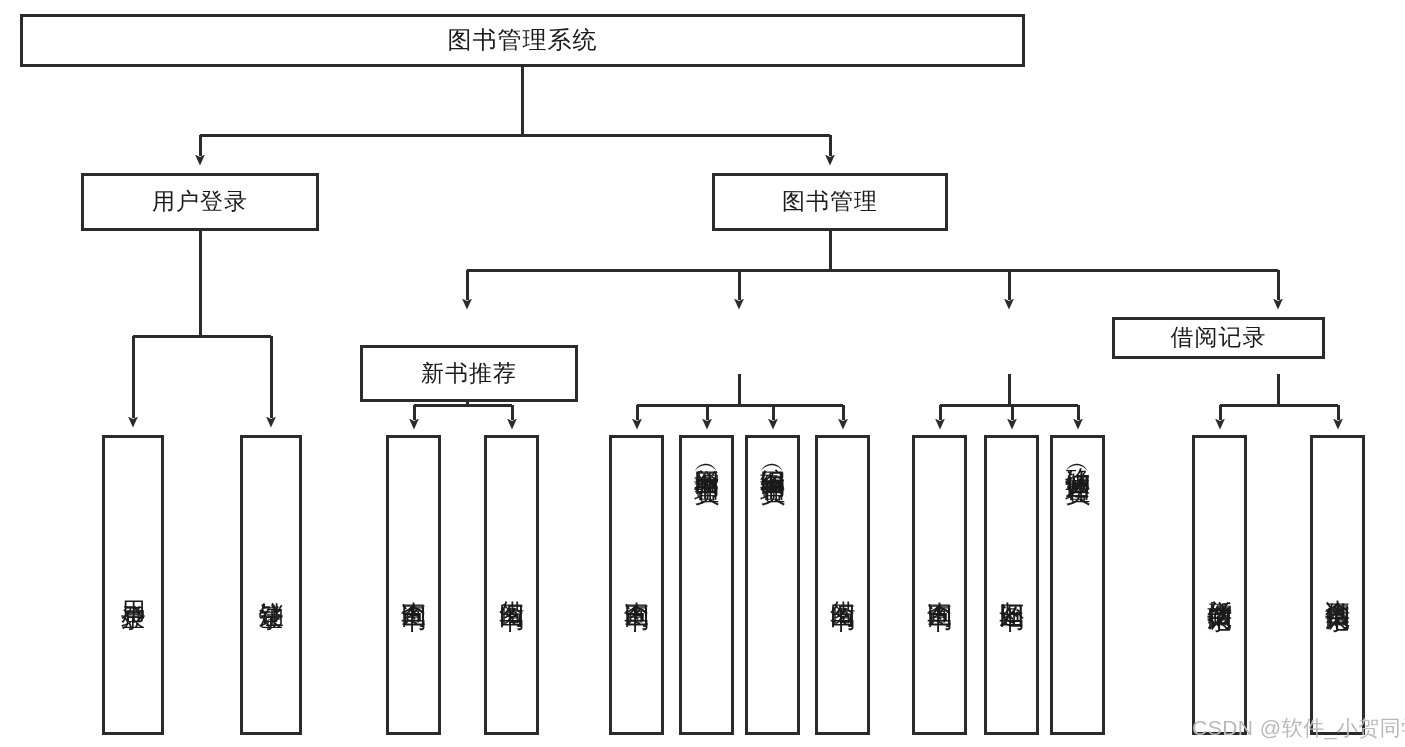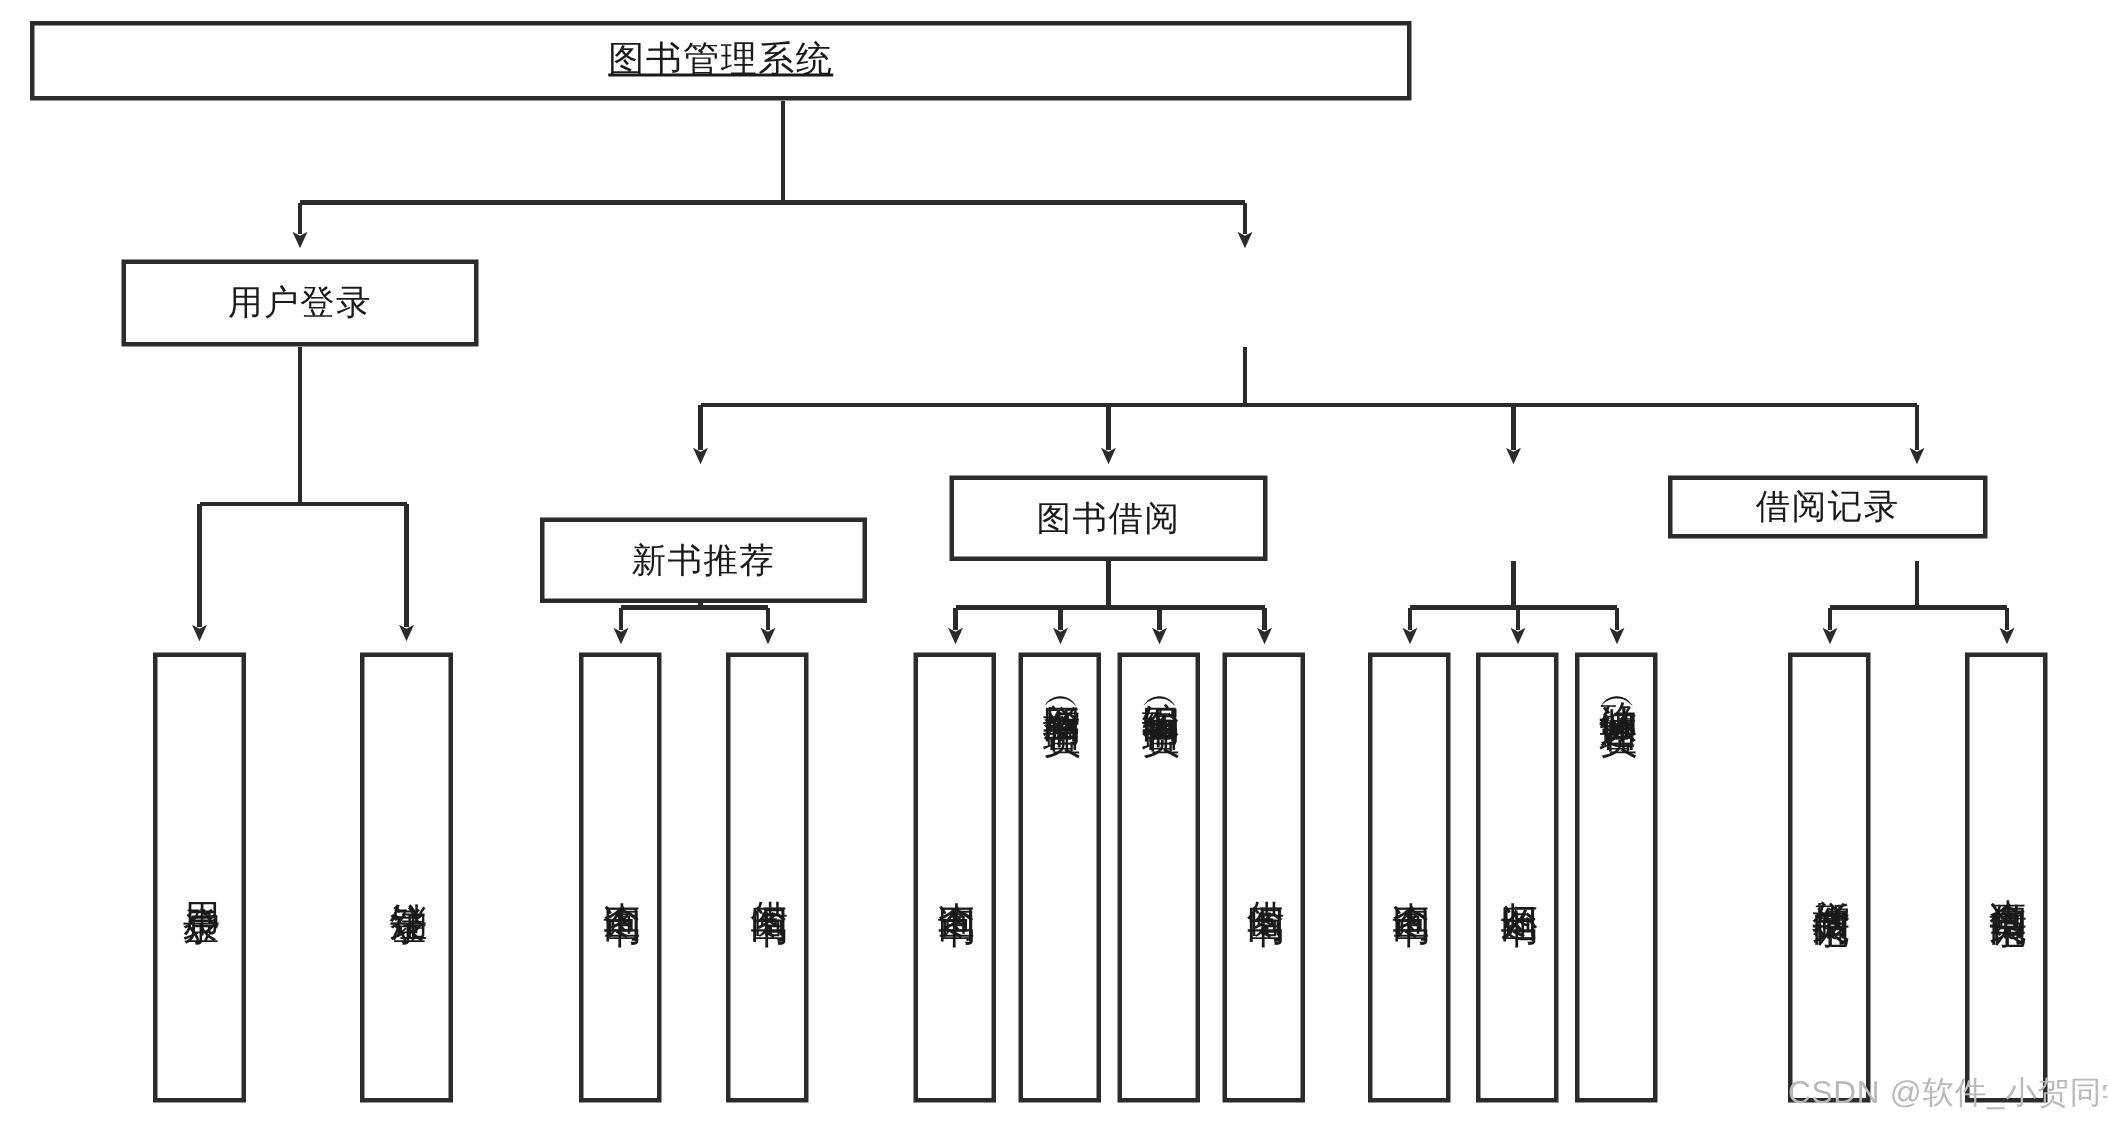--- a/index.html
+++ b/index.html
@@ -122,33 +122,33 @@
       <path d="M1012,405 L1012,420" marker-end="url(#arrow)"></path>
       <path d="M1078,405 L1078,420" marker-end="url(#arrow)"></path>
 
       <path d="M1278,374 L1278,405"></path>
       <path d="M1220,405 L1338,405"></path>
       <path d="M1220,405 L1220,420" marker-end="url(#arrow)"></path>
       <path d="M1338,405 L1338,420" marker-end="url(#arrow)"></path>
     </g>
   </svg>
 
-  <div class="node horiz root" style="left:20px; top:14px; width:921px; height:53px;text-decoration:underline;">
+  <div class="node horiz root" style="left:20px; top:14px; width:1005px; height:53px;">
     <span class="label">图书管理系统</span>
   </div>
 
   <div class="node horiz" style="left:81px; top:173px; width:238px; height:58px;">
     <span class="label">用户登录</span>
   </div>
+  <div class="node horiz" style="left:712px; top:173px; width:236px; height:58px;">
+    <span class="label">图书管理</span>
+  </div>
 
   <div class="node horiz" style="left:360px; top:317px; width:218px; height:57px;margin-top:28px;">
     <span class="label">新书推荐</span>
-  </div>
-  <div class="node horiz" style="left:633px; top:317px; width:212px; height:57px;">
-    <span class="label">图书借阅</span>
   </div>
   <div class="node horiz" style="left:1112px; top:317px; width:213px; height:42px;">
     <span class="label">借阅记录</span>
   </div>
 
   <div class="node vert centered" style="left:102px; top:435px; width:62px; height:300px;">
     <span class="label">用户登录</span>
   </div>
   <div class="node vert centered" style="left:240px; top:435px; width:62px; height:300px;">
     <span class="label">注销登录</span>

